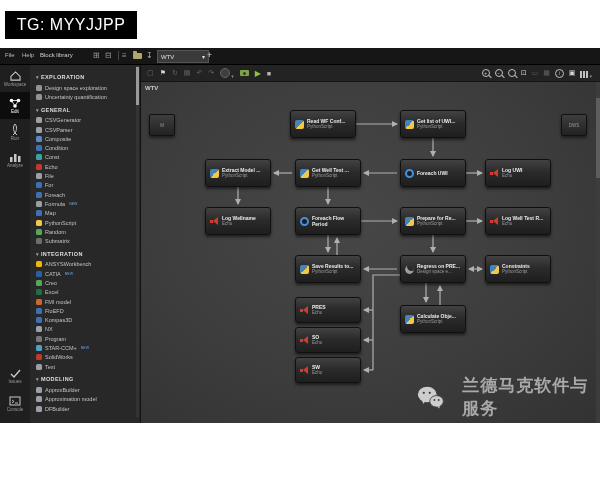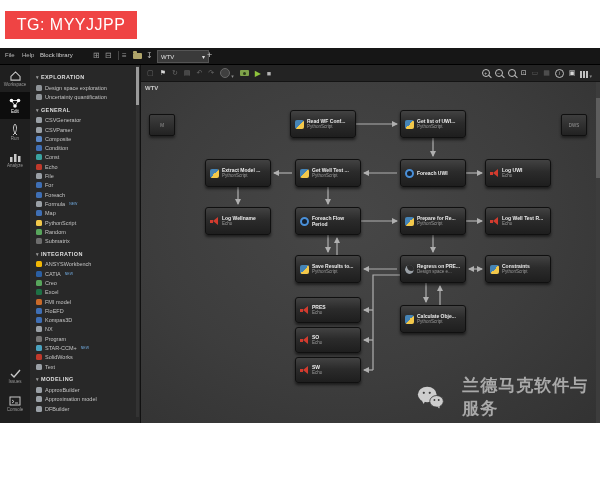--- a/index.html
+++ b/index.html
@@ -1,19 +1,19 @@
 <!DOCTYPE html>
 <html><head>
 <meta charset="utf-8">
 <style>
   html,body{margin:0;padding:0;background:#fff;}
   #stage{position:relative;width:600px;height:480px;background:#fff;overflow:hidden;
          font-family:"Liberation Sans",sans-serif;}
   
-  .badge{position:absolute;background:#ef4444;color:#fff;display:flex;align-items:center;justify-content:center;}
+  .badge{position:absolute;background:#000000;color:#fff;display:flex;align-items:center;justify-content:center;}
   #tg-badge{left:5px;top:11px;width:132px;height:28px;font-size:16px;letter-spacing:.5px;}
   #site-badge{left:397px;top:443px;width:203px;height:30px;font-size:19px;}
   
   #app{position:absolute;left:0;top:48px;width:600px;height:375px;background:#2a2a2a;display:flex;flex-direction:column;}
   
   #menubar{position:relative;height:16px;background:#161616;border-bottom:1px solid #000;flex:none;color:#b9b9b9;font-size:6px;}
   #menubar .mi{position:absolute;top:4px;}
   #m-file{left:5px;} #m-help{left:22px;}
   #lib-title{left:40px;color:#d2d2d2;}
   .mbicon{position:absolute;top:3px;color:#9a9a9a;font-size:8px;line-height:10px;}

